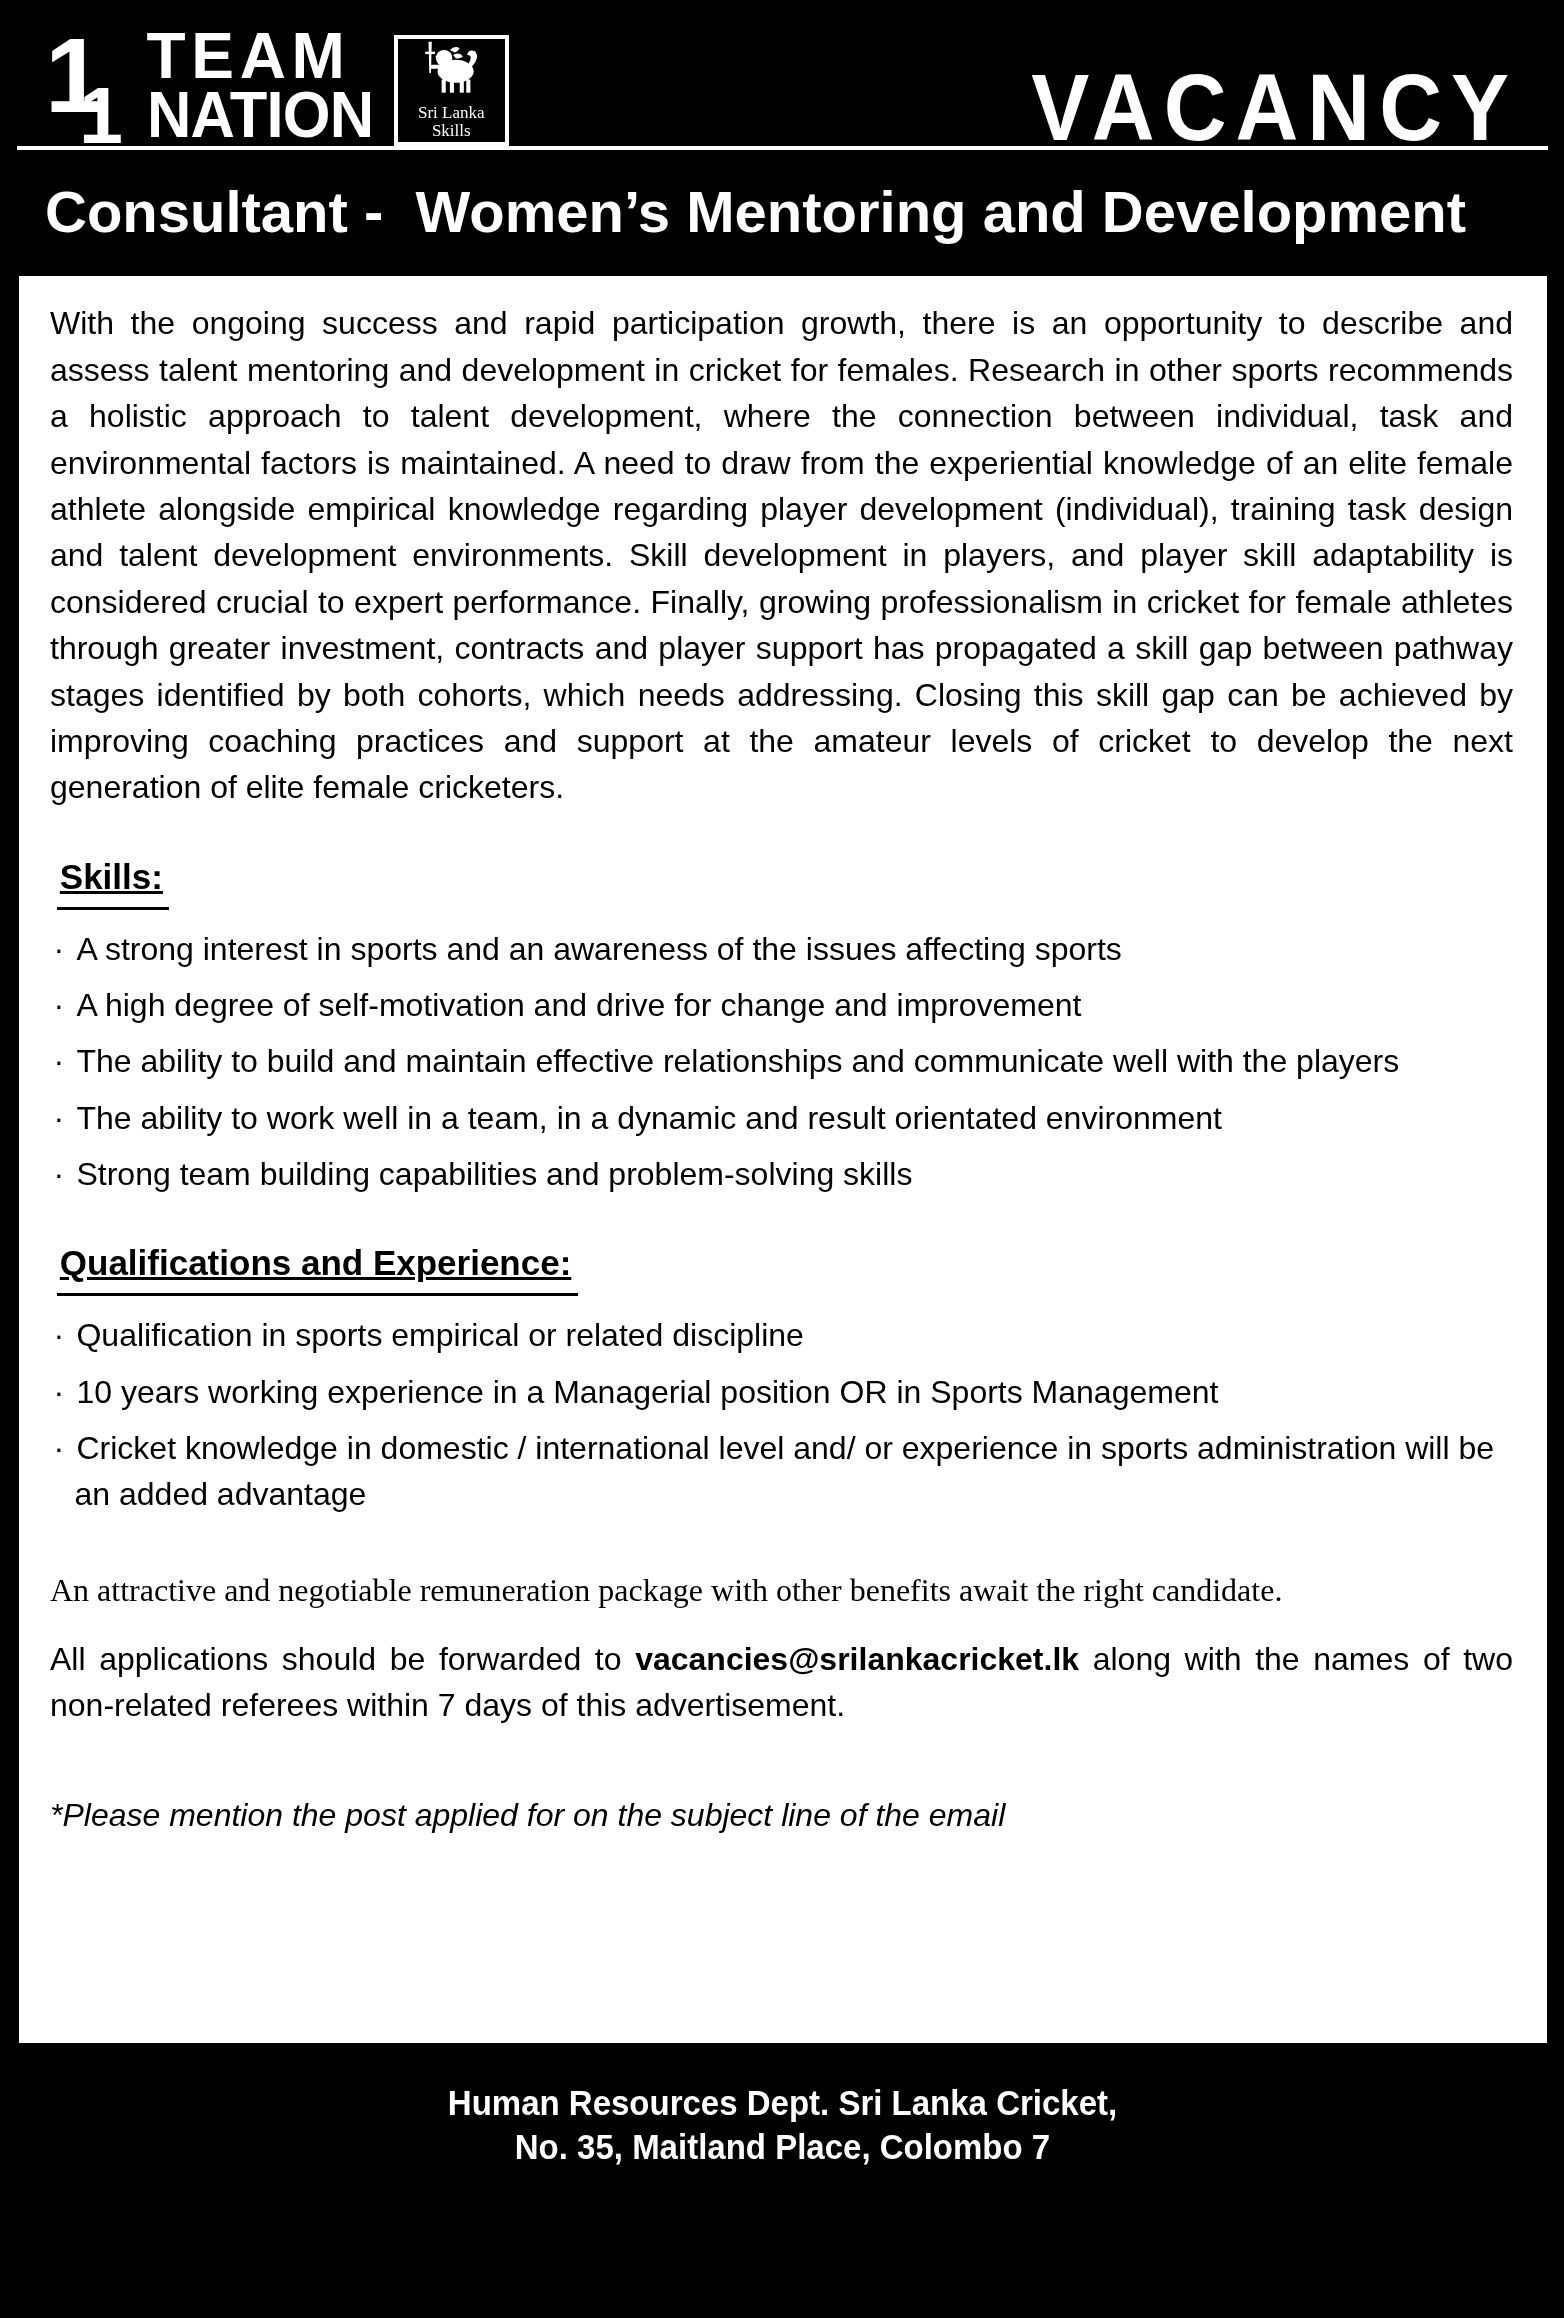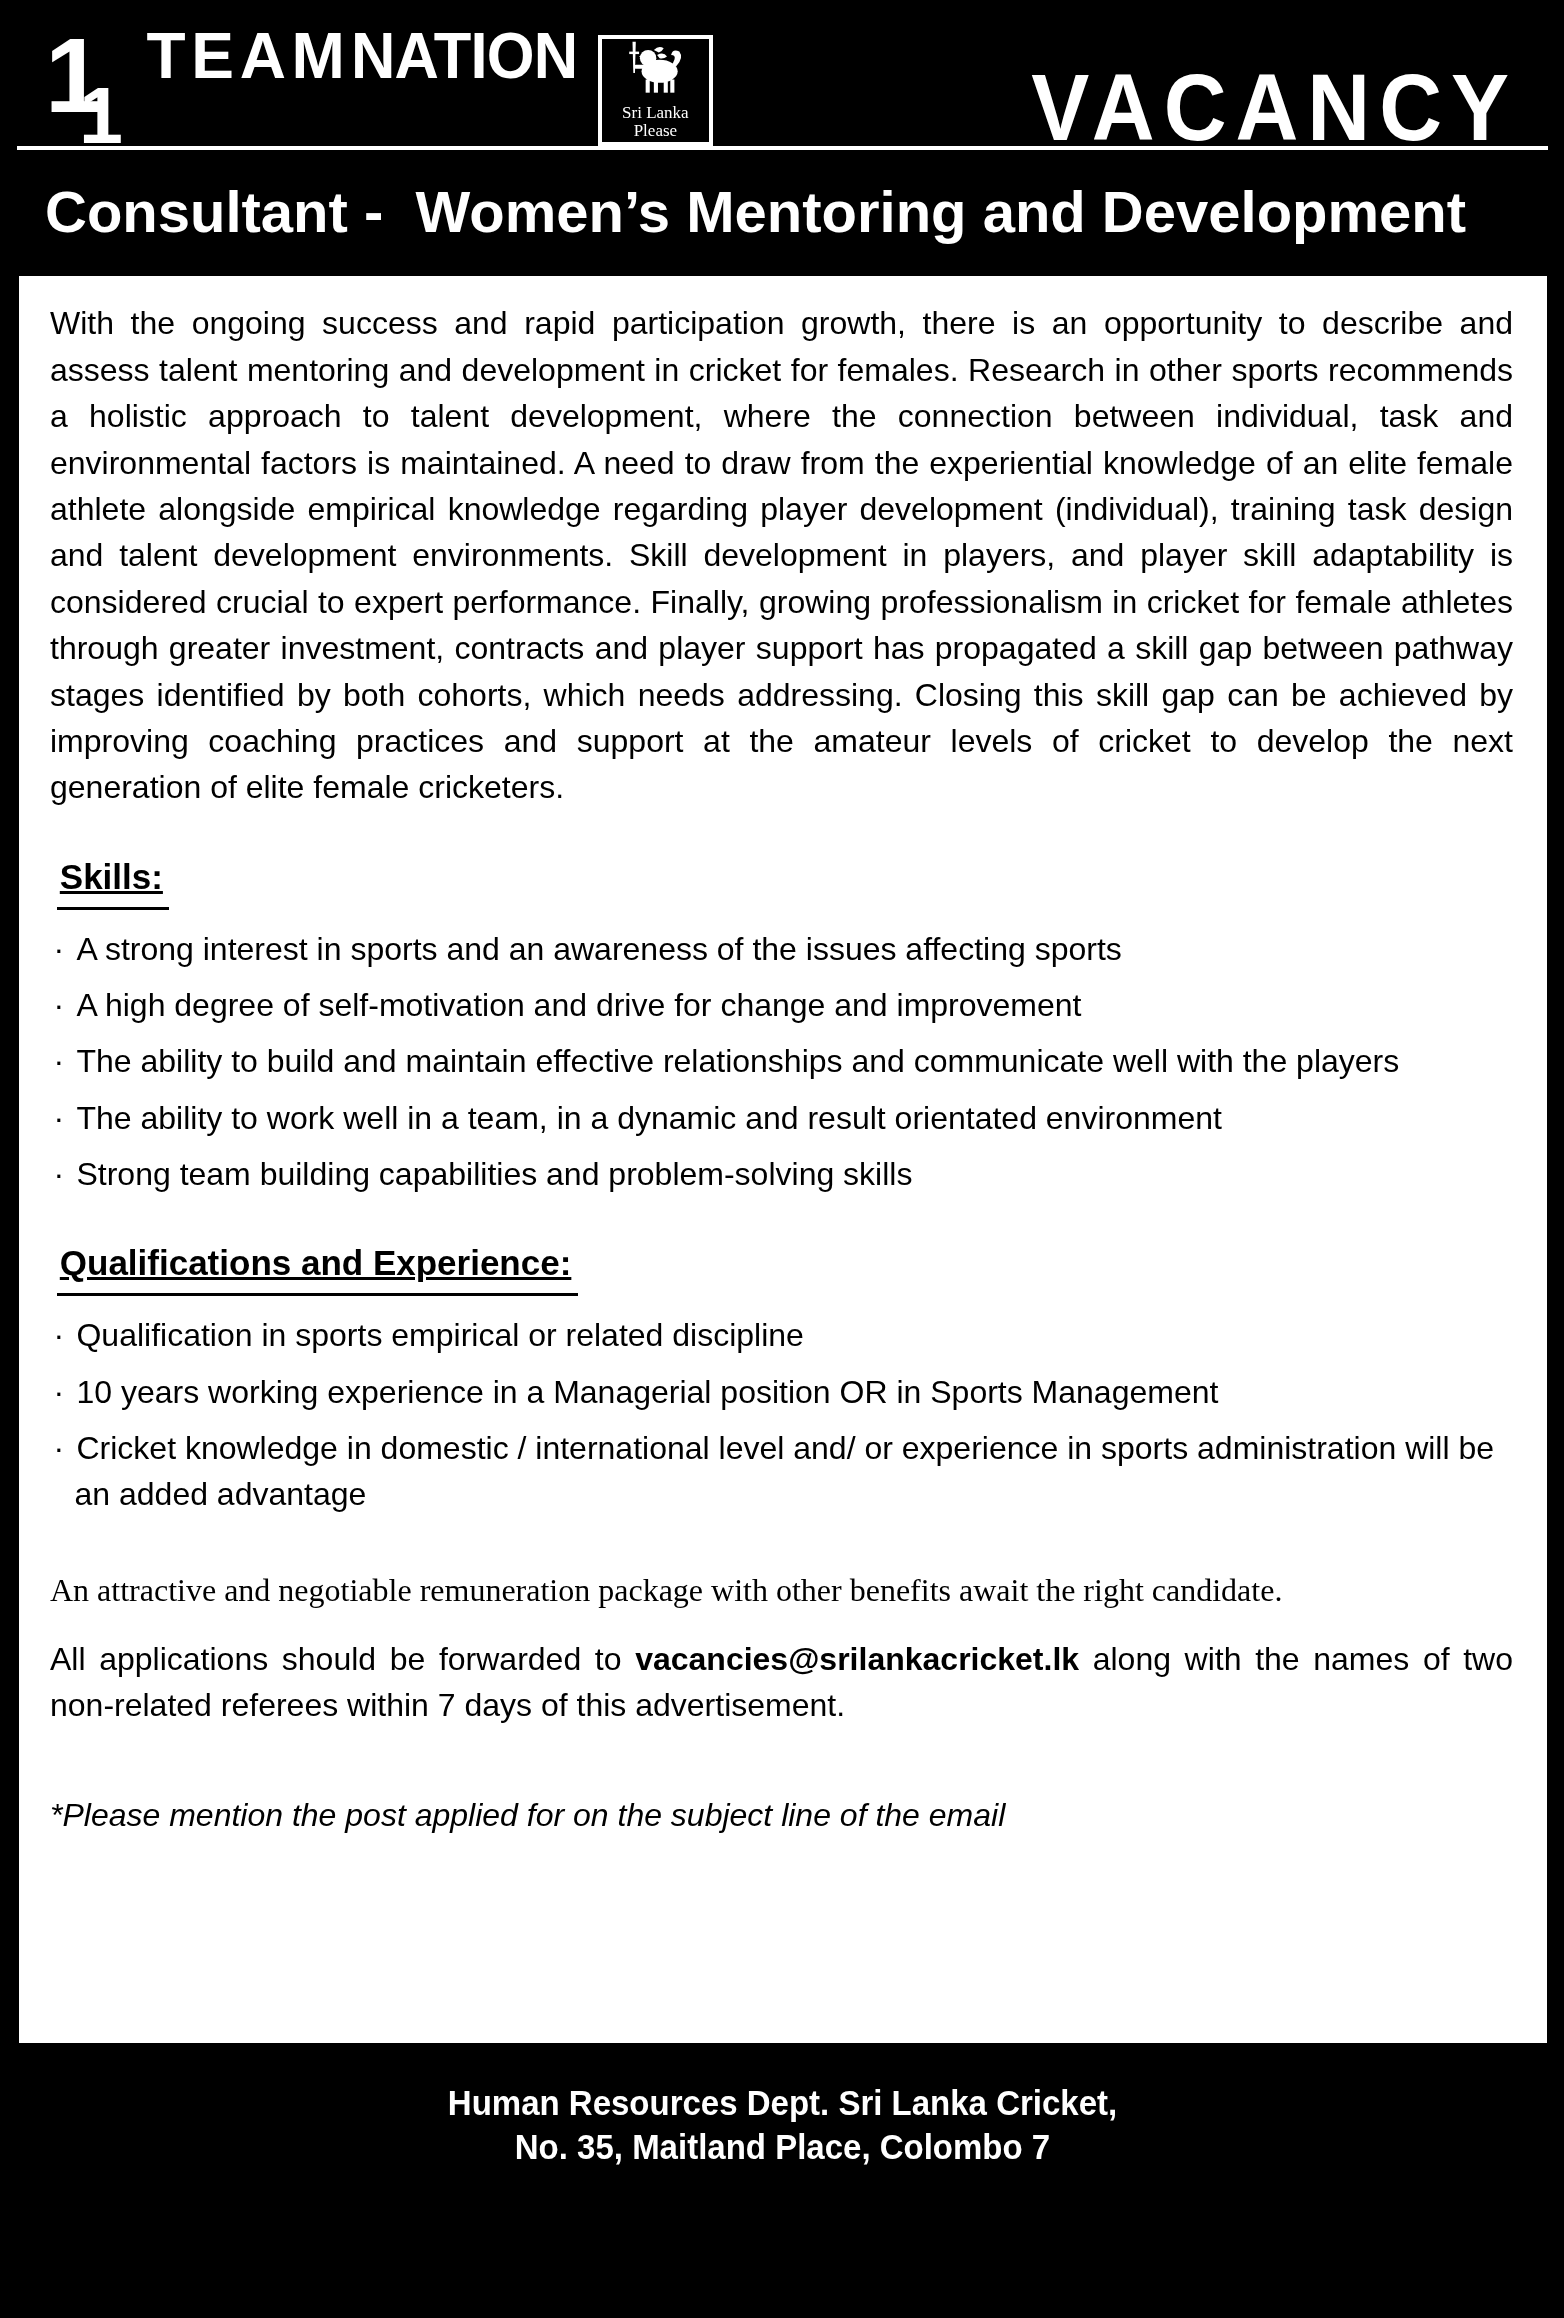--- a/index.html
+++ b/index.html
@@ -25,21 +25,21 @@
   .logo-group{display:flex;align-items:flex-start;gap:11.5px;}
   .one-mark{position:relative;width:90px;height:123px;flex:0 0 auto;}
   .one-mark .one-big{
     position:absolute;left:0;top:-9.8px;
     font-size:105px;font-weight:700;line-height:1;letter-spacing:-3.3px;
   }
   .one-mark .one-small{
     position:absolute;left:34px;top:43px;
     font-size:79px;font-weight:700;line-height:1;
   }
-  .team-nation{display:flex;flex-direction:row;justify-content:flex-end;margin-top:-6.5px;}
+  .team-nation{display:flex;flex-direction:column;justify-content:flex-end;margin-top:-6.5px;}
   .word-team{font-size:64px;font-weight:700;line-height:0.93;letter-spacing:5.7px;}
   .word-nation{font-size:64px;font-weight:700;line-height:0.93;letter-spacing:-0.8px;transform:scaleX(0.96);transform-origin:left;}
   .crest{
     width:115px;height:111px;border:4.9px solid var(--panel);
     display:flex;flex-direction:column;align-items:center;justify-content:center;
     gap:3.3px;background:var(--bg);margin-top:1.6px;
   }
   .crest-text{
     font-family:"Liberation Serif","DejaVu Serif",serif;
     font-size:17px;line-height:1.05;text-align:center;color:var(--paper-ink);
@@ -123,21 +123,21 @@
           <rect x="52" y="50" width="5" height="14"></rect>
           <rect x="60" y="48" width="5" height="16"></rect>
 
           <rect x="16" y="30" width="14" height="5" rx="2"></rect>
 
           <path d="M67 32 q10 -10 4 -18 q-8 -4 -10 4 q6 0 4 6 q-3 6 -2 8 z"></path>
         </g>
       </svg>
       <div class="crest-text">
         <div>Sri Lanka</div>
-        <div>Please</div>
+        <div>Skills</div>
       </div>
     </div>
   </div>
   <div class="vacancy">VACANCY</div>
 </div>
 
 <div class="rule"></div>
 
 <div class="title">Consultant -  Women’s Mentoring and Development</div>
 

